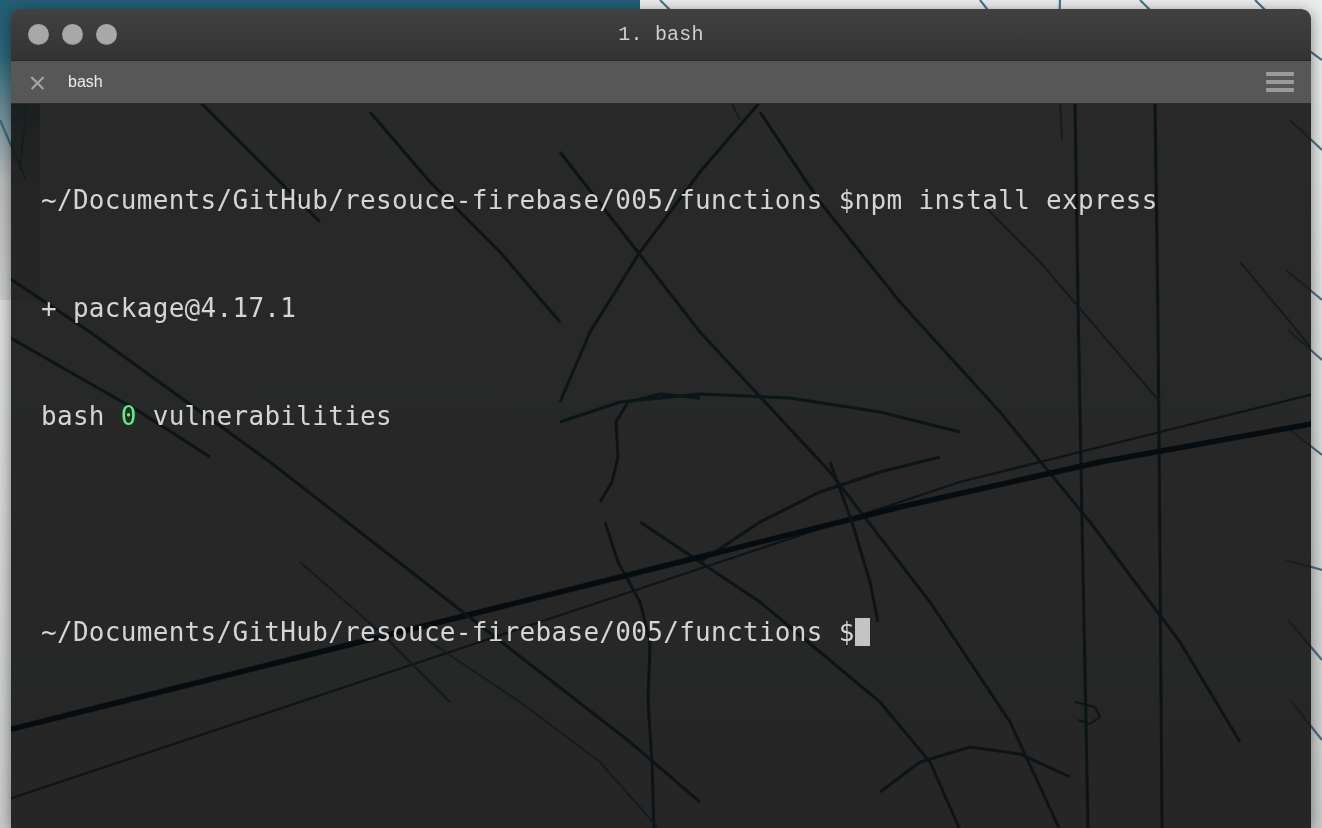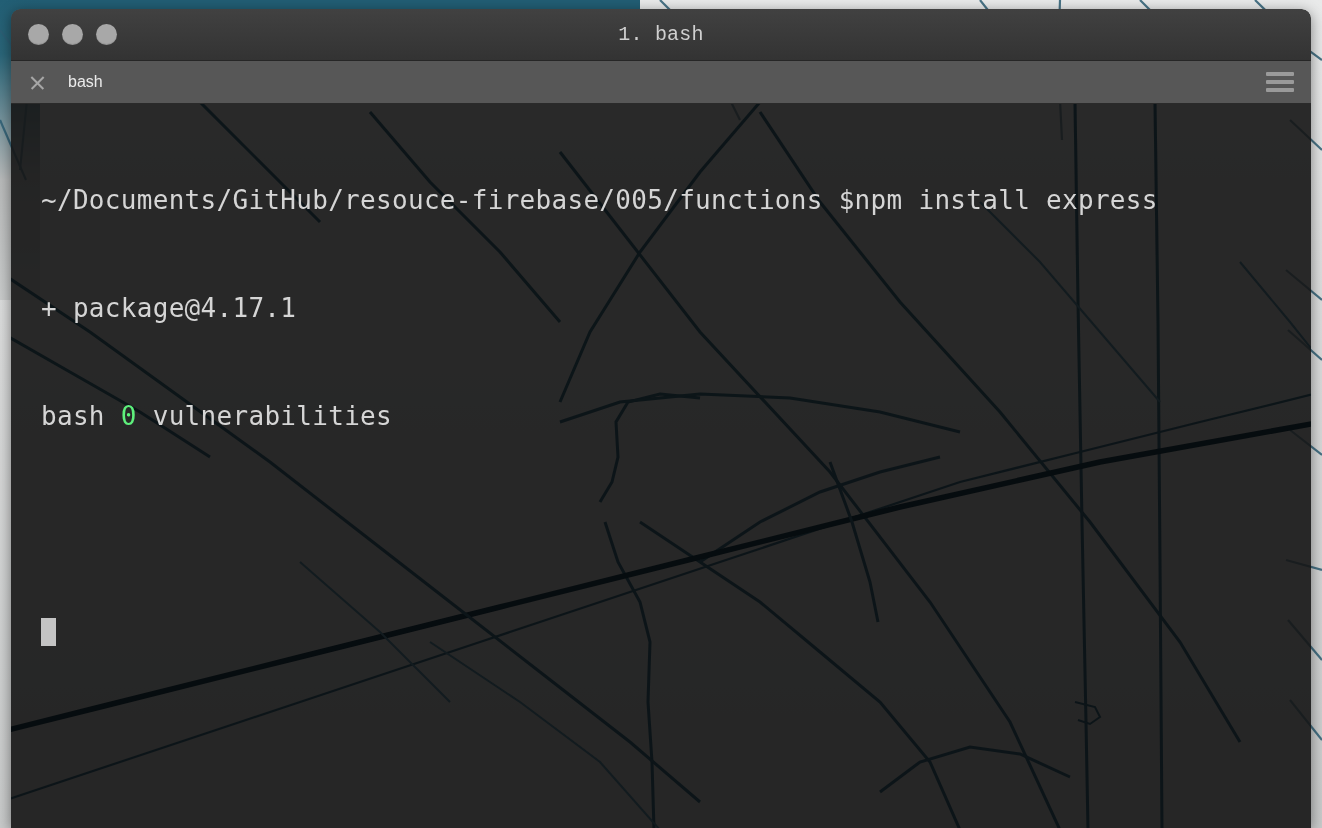--- a/index.html
+++ b/index.html
@@ -252,18 +252,18 @@
           <path d="M980 200 L1040 260 L1100 330 L1160 400"></path>
           <path d="M1240 260 L1290 320 L1322 360"></path>
         </g>
       </svg>
 
       <div class="terminal-lines">
         <div class="line"><span>~/Documents/GitHub/resouce-firebase/005/functions $npm install express</span></div>
         <div class="line"><span>+ package@4.17.1</span></div>
         <div class="line"><span>bash </span><span class="green">0</span><span> vulnerabilities</span></div>
         <div class="line"></div>
-        <div class="line"><span class="cursor"></span></div>
+        <div class="line"><span>~/Documents/GitHub/resouce-firebase/005/functions $</span><span class="cursor"></span></div>
       </div>
     </div>
 
   </div>
 </div>
 
 </body></html>

